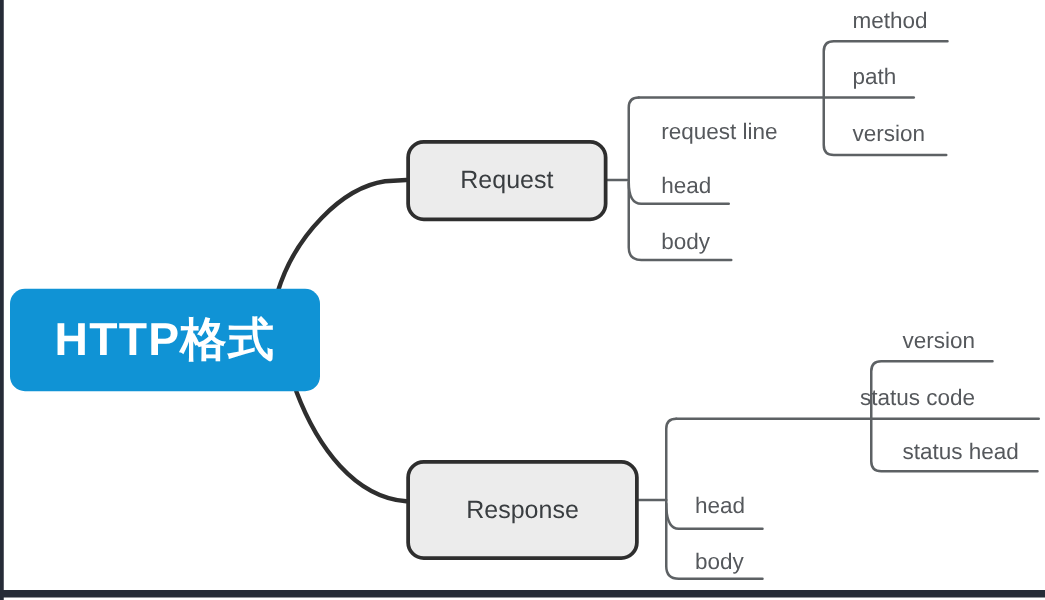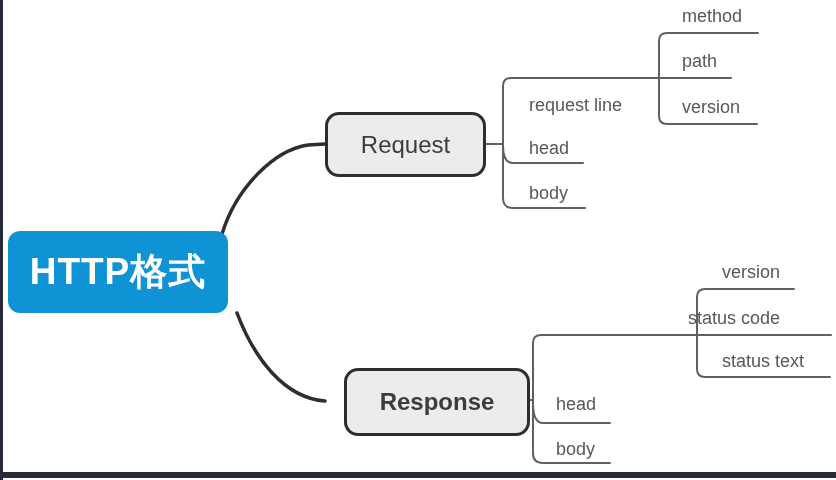--- a/index.html
+++ b/index.html
@@ -13,29 +13,29 @@
 
   svg.wires{position:absolute;left:0;top:0;}
   .wire{fill:none;stroke:#5d6164;stroke-width:2;stroke-linecap:round;}
   .wire-main{fill:none;stroke:#2e2e2e;stroke-width:3.5;stroke-linecap:round;}
 
   .topic{
     position:absolute;box-sizing:border-box;border-radius:14px;
     display:flex;align-items:center;justify-content:center;
   }
   .topic.root{
-    left:8px;top:231px;width:220px;height:82px;background:var(--root-fill,#1093d5);
+    left:8px;top:231px;width:248px;height:82px;background:var(--root-fill,#1093d5);
     border-radius:12px;color:#fff;font-size:37px;font-weight:bold;letter-spacing:1px;
   }
   .topic.main{
     background:#ececec;border:3px solid #2e2e2e;color:#393d40;
-    font-size:24px;font-weight:500;text-align:right;
+    font-size:20px;font-weight:500;text-align:right;
   }
   .topic.request{left:325px;top:112px;width:161px;height:65px;}
-  .topic.response{left:344px;top:368px;width:186px;height:68px;font-weight:bold;}
+  .topic.response{left:325px;top:368px;width:186px;height:80px;}
 
   .leaf{
     position:absolute;color:#55585c;font-size:18px;line-height:21px;white-space:nowrap;
   }
 </style>
 </head>
 <body>
 
 <div id="stage" style="--root-fill: #1093d5;">
 
@@ -71,19 +71,19 @@
 
   <div class="leaf" style="left:529px;top:51px;margin-top:44px;">request line</div>
   <div class="leaf" style="left:682px;top:6px;">method</div>
   <div class="leaf" style="left:682px;top:51px;">path</div>
   <div class="leaf" style="left:682px;top:97px;">version</div>
   <div class="leaf" style="left:529px;top:138px;">head</div>
   <div class="leaf" style="left:529px;top:183px;">body</div>
 
   <div class="leaf" style="left:722px;top:262px;">version</div>
   <div class="leaf" style="left:688px;top:308px;">status code</div>
-  <div class="leaf" style="left:722px;top:351px;">status text</div>
+  <div class="leaf" style="left:722px;top:351px;">status head</div>
   <div class="leaf" style="left:556px;top:394px;">head</div>
   <div class="leaf" style="left:556px;top:439px;">body</div>
 
   <div class="frame-left"></div>
   <div class="frame-bottom"></div>
 </div>
 
 </body></html>

